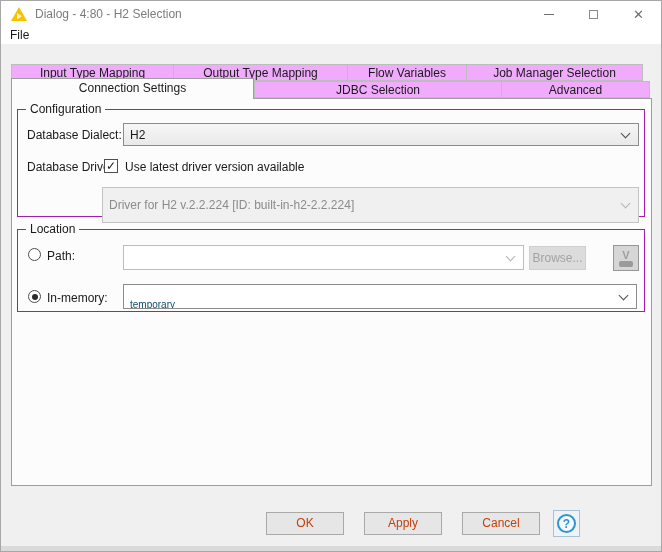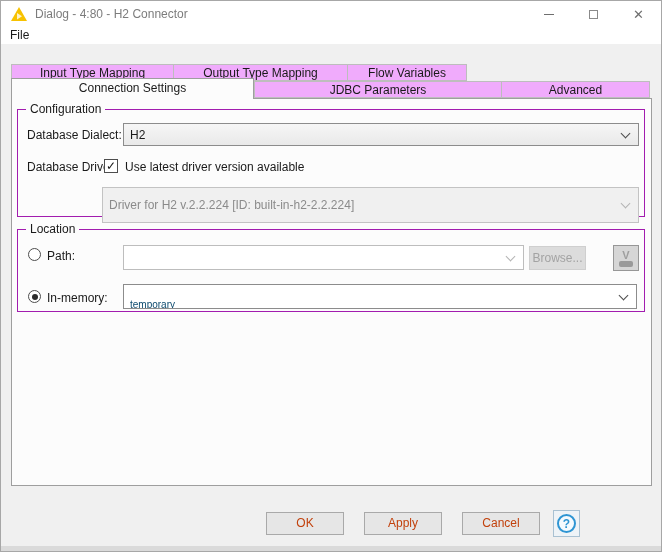--- a/index.html
+++ b/index.html
@@ -88,21 +88,21 @@
 
 <div class="window">
 
   <div class="titlebar">
     <span class="app-icon">
       <svg width="16" height="14" viewBox="0 0 16 14">
         <path d="M8 0 L16 14 L0 14 Z" fill="#f7c200"></path>
         <path d="M6 6 L11 9.3 L6 12.4 Z" fill="#fdf2c8"></path>
       </svg>
     </span>
-    <span class="title-text">Dialog - 4:80 - H2 Connector</span>
+    <span class="title-text">Dialog - 4:80 - H2 Selection</span>
     <div class="win-btns">
       <span class="wbtn">
           <span class="min-glyph"></span>
         </span>
       <span class="wbtn">
           <span class="max-glyph"></span>
         </span>
       <span class="wbtn">
           <span class="close-glyph">✕</span>
         </span>
@@ -110,23 +110,24 @@
   </div>
 
   <div class="menubar">
     <span class="menu-item">File</span>
   </div>
 
   <div class="tabrow1">
     <div class="tab" style="width:163px">Input Type Mapping</div>
     <div class="tab" style="width:175px">Output Type Mapping</div>
     <div class="tab" style="width:120px">Flow Variables</div>
+    <div class="tab" style="width:177px">Job Manager Selection</div>
   </div>
 
-  <div class="tab tab-r2" style="left:253px; width:248px">JDBC Parameters</div>
+  <div class="tab tab-r2" style="left:253px; width:248px">JDBC Selection</div>
   <div class="tab tab-r2" style="left:500px; width:149px">Advanced</div>
   <div class="tab-active">Connection Settings</div>
 
   <div class="panel">
 
     <div class="fieldset fs-config">
       <span class="legend">Configuration</span>
 
       <span class="lbl" style="left:9px; top:18px">Database Dialect:</span>
       <div class="combo combo-gray" style="left:105px; top:13px; width:516px; height:23px">

